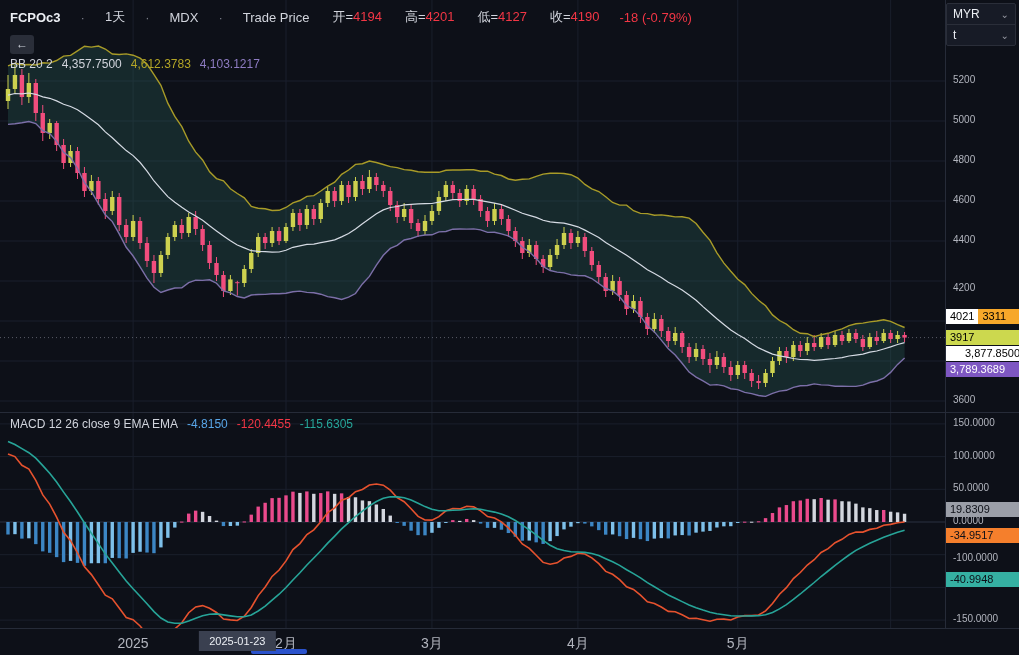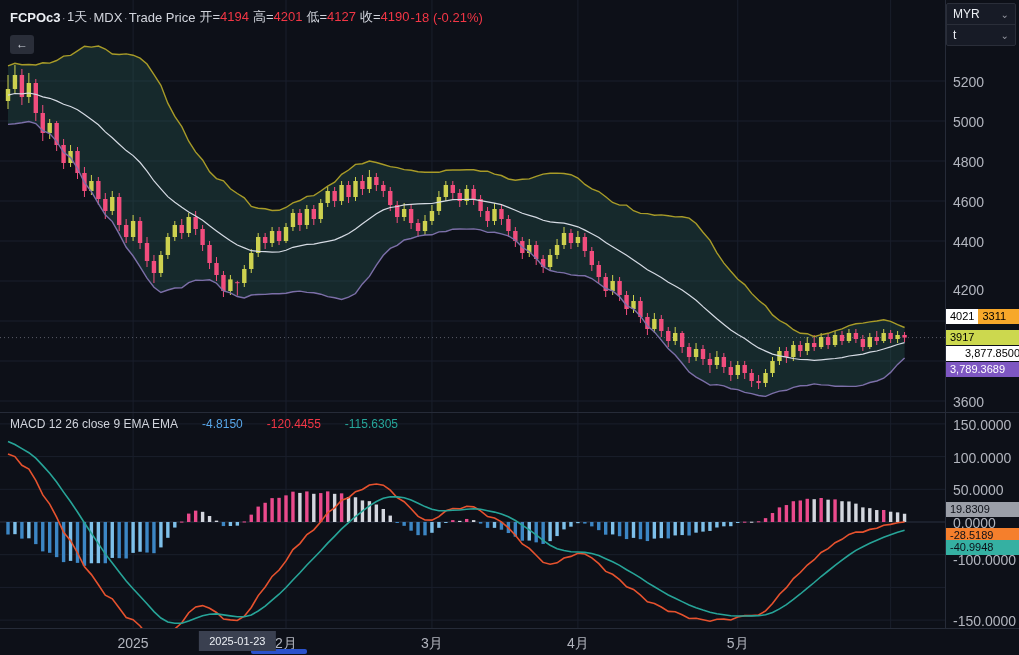--- a/index.html
+++ b/index.html
@@ -2,38 +2,38 @@
 <html><head>
 <meta charset="utf-8">
 <style>
 *{margin:0;padding:0;box-sizing:border-box}
 html,body{background:#000}
 #app{position:relative;width:1019px;height:655px;background:#0d1018;font-family:"Liberation Sans",sans-serif;overflow:hidden;color:#d1d4dc}
 #main-pane{position:absolute;left:0;top:0}
 #macd-pane{position:absolute;left:0;top:412px}
 #pane-divider{position:absolute;left:0;top:412px;width:1019px;height:1px;background:#262b38;z-index:2}
 #right-axis{position:absolute;left:945px;top:0;width:74px;height:628px;border-left:1px solid #262b38}
-.tick{position:absolute;left:7px;font-size:14px;color:#b2b5be;white-space:nowrap}
+.tick{position:absolute;left:7px;font-size:10px;color:#b2b5be;white-space:nowrap}
 .axis-row{position:absolute;left:0;right:0;display:flex;height:15px;font-size:11px;line-height:15px;z-index:3}
 .axis-cell{padding:0 4px;white-space:nowrap}
 .axis-cell.grow{flex:1}
 #bottom-axis{position:absolute;left:0;top:628px;width:1019px;height:27px;border-top:1px solid #262b38}
 .tlabel{position:absolute;top:6px;transform:translateX(-50%);font-size:14px;color:#b2b5be;white-space:nowrap}
 #crosshair-label{position:absolute;top:2px;transform:translateX(-50%);background:#3a4050;color:#eceff4;font-size:11px;padding:4px 10px;border-radius:0;z-index:4;white-space:nowrap}
 #scroll-frag{position:absolute;bottom:1px;height:5px;background:#2a52cc;border-radius:2px;z-index:3}
-#hdr-row{position:absolute;left:10px;top:8px;font-size:13px;display:flex;align-items:center;gap:1px;white-space:nowrap;z-index:5}
+#hdr-row{position:absolute;left:10px;top:8px;font-size:13px;display:flex;align-items:center;gap:20px;white-space:nowrap;z-index:5}
 .sym{font-weight:700;color:#eceff4}
 .sep{color:#787b86}
 .hv{color:#d1d4dc}
 .ohlc{margin-left:3px}
 .ol{color:#d1d4dc}
 .ov{color:#f23645}
 #back-btn{position:absolute;left:10px;top:35px;width:24px;height:19px;background:#2a2e39;border:none;border-radius:3px;color:#cfd3dc;font-size:12px;line-height:17px;cursor:pointer;z-index:5;text-align:center}
 #bb-row{position:absolute;left:10px;top:57px;font-size:12px;display:flex;gap:9px;z-index:5;white-space:nowrap}
-#macd-row{position:absolute;left:10px;top:417px;font-size:12px;display:flex;gap:24px;z-index:5;white-space:nowrap}
+#macd-row{position:absolute;left:10px;top:417px;font-size:12px;display:flex;gap:9px;z-index:5;white-space:nowrap}
 .ind-title{color:#d1d4dc}
 #currency-panel{position:absolute;left:946px;top:3px;width:70px;background:#171b26;border:1px solid #2a2e39;border-radius:2px;z-index:6}
 .cp-row{display:flex;justify-content:space-between;align-items:center;padding:3px 6px;font-size:12px;color:#eceff4;cursor:pointer}
 .cp-row+.cp-row{border-top:1px solid #2a2e39}
 .chev{font-size:10px;color:#9598a1}
 #watermark{position:absolute;right:28px;top:590px;text-align:right;z-index:4;pointer-events:none}
 .wm-text{font-size:30px;font-weight:600;color:#fff;letter-spacing:1px;font-family:"DejaVu Sans",sans-serif}
 .wm-icon{font-size:17px;color:#e8eaed;margin-top:-4px;margin-right:8px}
 </style>
 </head>
@@ -513,23 +513,23 @@
       <div class="axis-row" style="top: 346px;">
         <span class="axis-cell grow" style="background: rgb(255, 255, 255); color: rgb(0, 0, 0); padding-left: 19px;">3,877.8500</span>
       </div>
       <div class="axis-row" style="top: 362px;">
         <span class="axis-cell grow" style="background: rgb(126, 87, 194); color: rgb(255, 255, 255);">3,789.3689</span>
       </div>
       <div class="axis-row" style="top: 502px;">
         <span class="axis-cell grow" style="background: rgb(155, 159, 168); color: rgb(13, 16, 24);">19.8309</span>
       </div>
       <div class="axis-row" style="top: 528px;">
-        <span class="axis-cell grow" style="background: rgb(245, 127, 44); color: rgb(13, 16, 24);">-28.5189</span>
-      </div>
-      <div class="axis-row" style="top: 540px; border-radius: 7px;">
+        <span class="axis-cell grow" style="background: rgb(245, 127, 44); color: rgb(13, 16, 24);">-34.9517</span>
+      </div>
+      <div class="axis-row" style="top: 572px; border-radius: 7px;">
         <span class="axis-cell grow" style="background: rgb(53, 176, 162); color: rgb(13, 16, 24);">-40.9948</span>
       </div>
     </div>
   <div id="bottom-axis">
       <div class="tlabel" style="left: 133.1px;">2025</div>
       <div class="tlabel" style="left: 286px;">2月</div>
       <div class="tlabel" style="left: 431.95px;">3月</div>
       <div class="tlabel" style="left: 577.9px;">4月</div>
       <div class="tlabel" style="left: 737.75px;">5月</div>
       <div class="tlabel" style="left: 884px; margin-top: 48px;">6月</div>
@@ -542,25 +542,31 @@
     <span class="sep">·</span>
     <span class="hv">1天</span>
     <span class="sep">·</span>
     <span class="hv">MDX</span>
     <span class="sep">·</span>
     <span class="hv">Trade Price</span>
     <span class="ohlc"><span class="ol">开=</span><span class="ov">4194</span></span>
     <span class="ohlc"><span class="ol">高=</span><span class="ov">4201</span></span>
     <span class="ohlc"><span class="ol">低=</span><span class="ov">4127</span></span>
     <span class="ohlc"><span class="ol">收=</span><span class="ov">4190</span></span>
-    <span class="ov">-18 (-0.21%)</span>
+    <span class="ov">-18 (-0.79%)</span>
   </div>
 
   <button id="back-btn"><span>←</span></button>
 
+  <div id="bb-row">
+    <span class="ind-title">BB 20 2</span>
+    <span style="color: rgb(209, 212, 220);">4,357.7500</span>
+    <span style="color: rgb(179, 165, 38);">4,612.3783</span>
+    <span style="color: rgb(142, 124, 195);">4,103.1217</span>
+  </div>
 
   <div id="macd-row">
     <span class="ind-title">MACD 12 26 close 9 EMA EMA</span>
     <span style="color: rgb(88, 166, 232);">-4.8150</span>
     <span style="color: rgb(242, 54, 69);">-120.4455</span>
     <span style="color: rgb(38, 166, 154);">-115.6305</span>
   </div>
 
   <div id="currency-panel">
     <div class="cp-row">

